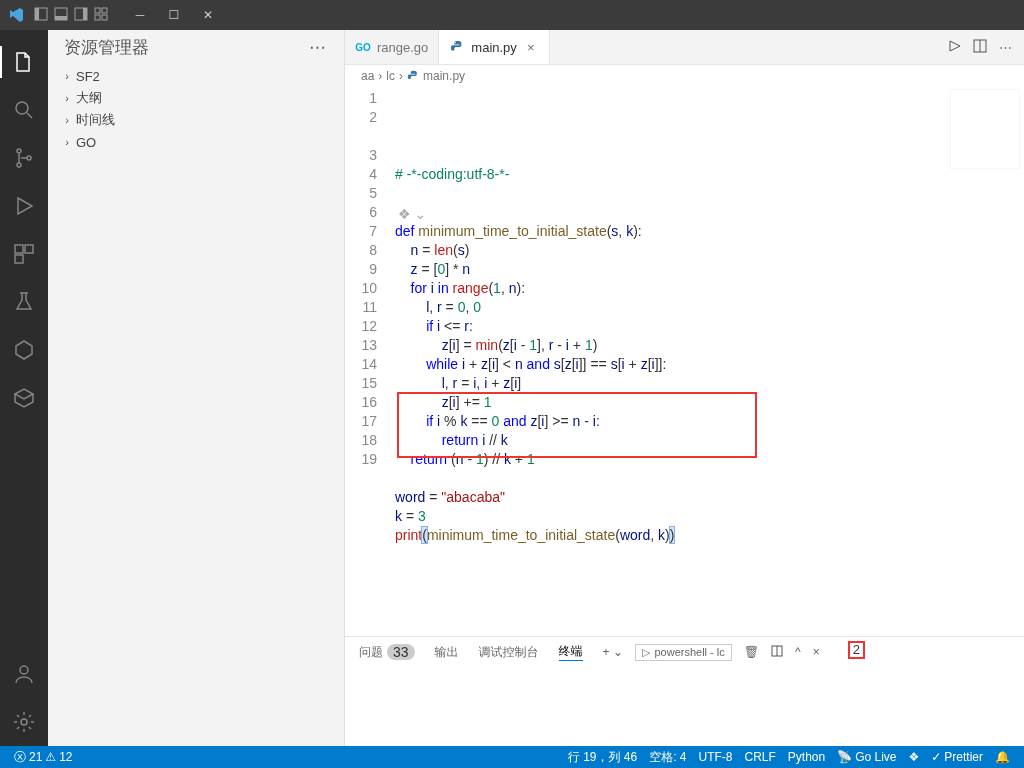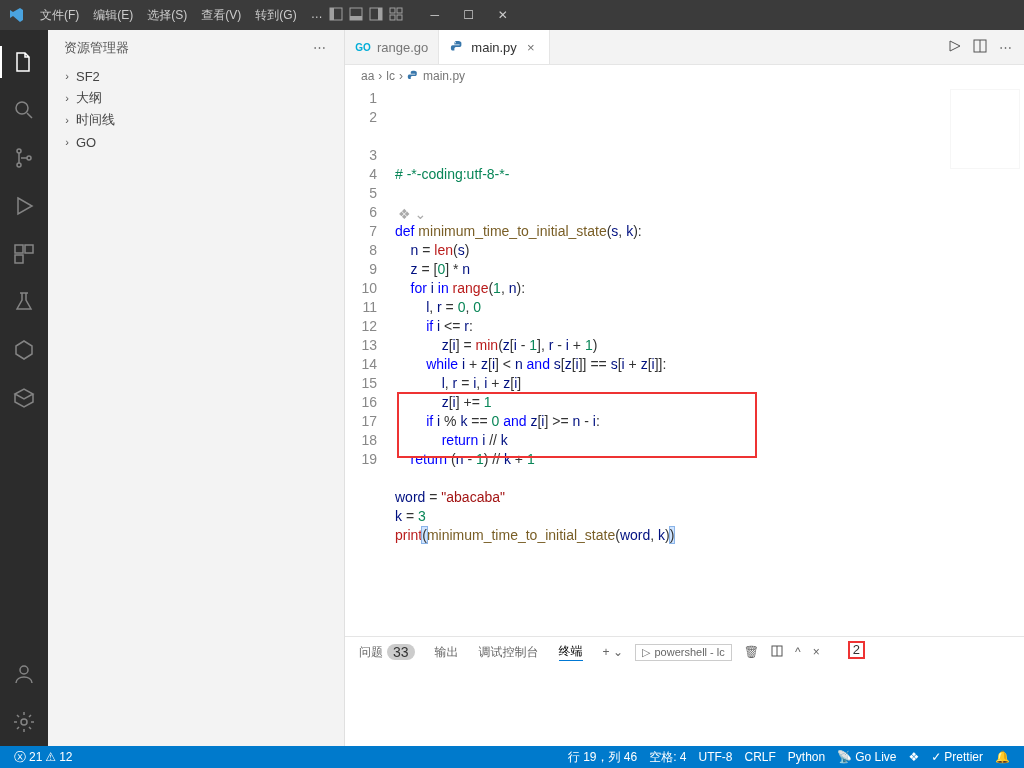--- a/index.html
+++ b/index.html
@@ -14,21 +14,21 @@
 .titlebar .layouts{display:flex;gap:6px;margin-right:16px}
 .titlebar .layouts svg{opacity:.7}
 .main{flex:1;display:flex;min-height:0}
 .activity{width:48px;background:#2c2c2c;display:flex;flex-direction:column;align-items:center;padding-top:8px}
 .activity .ai{width:48px;height:48px;display:flex;align-items:center;justify-content:center;cursor:pointer;position:relative}
 .activity .ai.active::before{content:"";position:absolute;left:0;top:8px;bottom:8px;width:2px;background:#fff}
 .activity .ai svg{opacity:.55}
 .activity .ai.active svg{opacity:1}
 .activity .spacer{flex:1}
 .sidebar{width:297px;background:#f3f3f3;border-right:1px solid #e0e0e0;display:flex;flex-direction:column}
-.sidebar .hdr{height:35px;display:flex;align-items:center;padding:0 16px;font-size:13px;color:#555}
+.sidebar .hdr{height:35px;display:flex;align-items:center;padding:0 16px;font-size:17px;color:#555}
 .sidebar .hdr .ttl{flex:1}
 .sidebar .hdr .dots{letter-spacing:2px;cursor:pointer}
 .sidebar .item{height:22px;display:flex;align-items:center;padding-left:12px;font-size:13px;color:#444;cursor:pointer}
 .sidebar .item .chev{width:14px;text-align:center;font-size:11px;color:#555;margin-right:2px}
 .editor{flex:1;display:flex;flex-direction:column;min-width:0}
 .tabs{height:35px;background:#f3f3f3;display:flex;align-items:stretch;border-bottom:1px solid #e5e5e5}
 .tab{display:flex;align-items:center;padding:0 10px;gap:6px;font-size:13px;border-right:1px solid #e5e5e5;cursor:pointer;color:#777}
 .tab.active{background:#fff;color:#333}
 .tab .icon{width:16px;height:16px;display:flex;align-items:center;justify-content:center}
 .tab .close{width:16px;text-align:center;opacity:.7}
@@ -67,28 +67,20 @@
 </style>
 </head>
 <body>
 
 <div class="titlebar">
   <span class="logo">
     <svg width="16" height="16" viewBox="0 0 16 16">
         <path fill="#4aa3df" d="M12 1l3 2v10l-3 2-7-6 -3 2V3l3 2z"></path>
       </svg>
   </span>
-  <div class="menu" id="menubar">
-      <span>文件(F)</span>
-      <span>编辑(E)</span>
-      <span>选择(S)</span>
-      <span>查看(V)</span>
-      <span>转到(G)</span>
-      <span>…</span>
-    </div>
   <div class="layouts">
     <span class="wc"><svg width="14" height="14">
           <rect x="1" y="1" width="12" height="12" fill="none" stroke="#ccc"></rect>
           <rect x="1" y="1" width="4" height="12" fill="#ccc"></rect>
         </svg></span>
     <span class="wc"><svg width="14" height="14">
           <rect x="1" y="1" width="12" height="12" fill="none" stroke="#ccc"></rect>
           <rect x="1" y="9" width="12" height="4" fill="#ccc"></rect>
         </svg></span>
     <span class="wc"><svg width="14" height="14">

